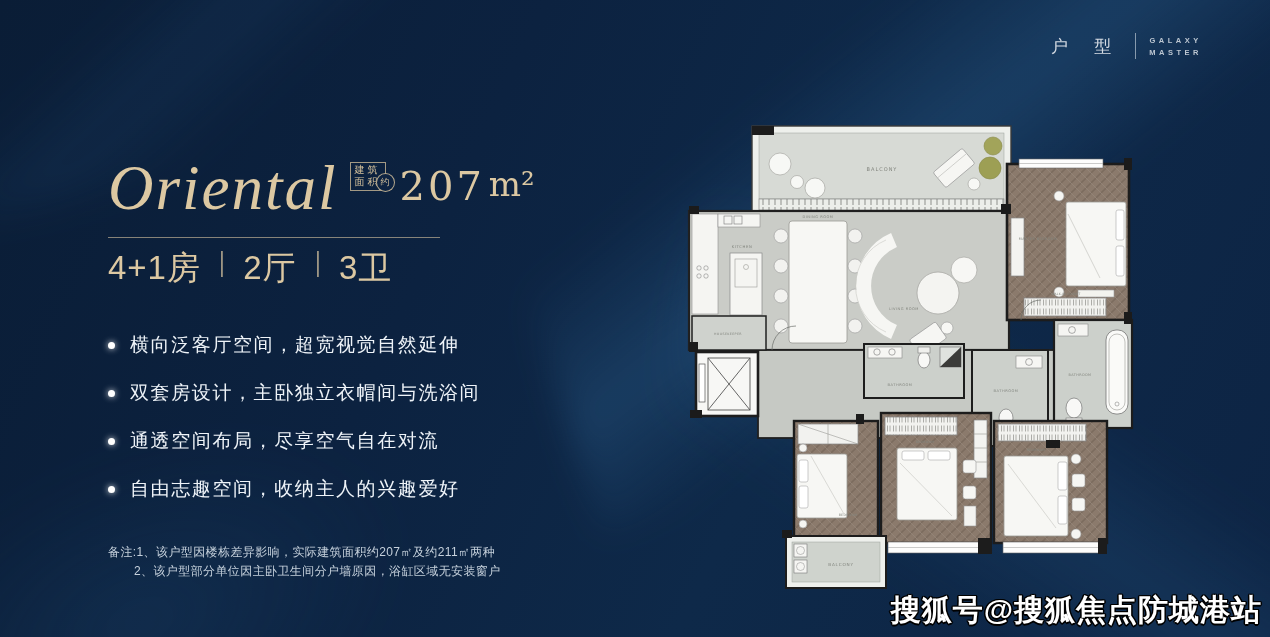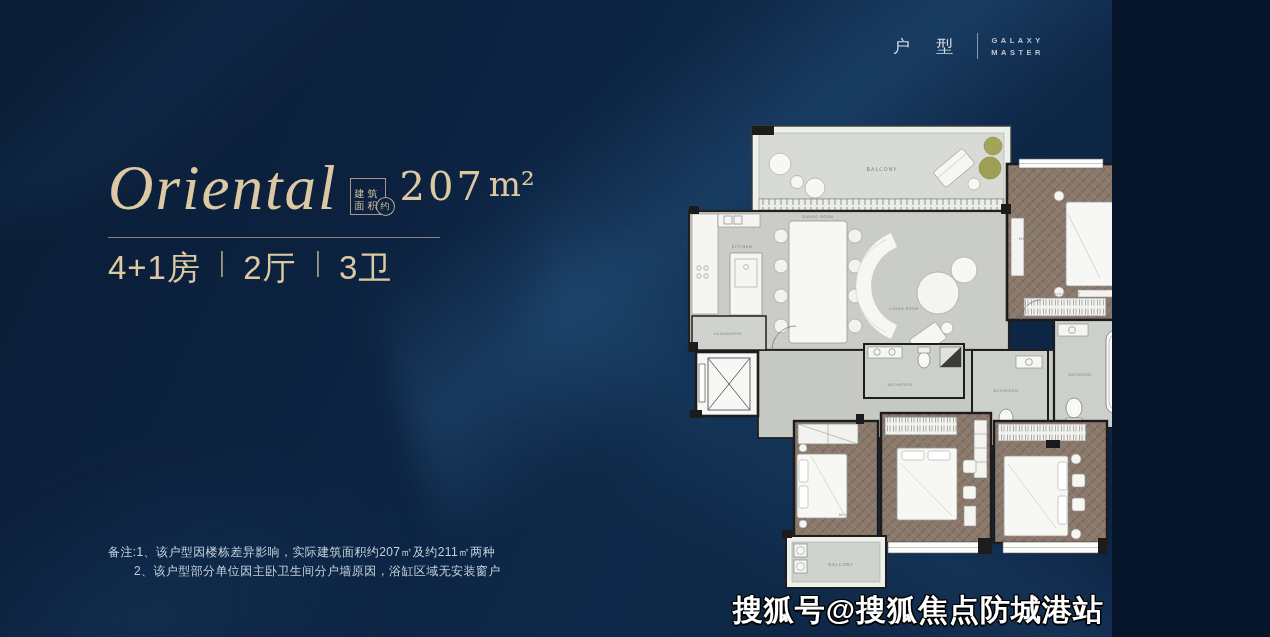--- a/index.html
+++ b/index.html
@@ -1,17 +1,17 @@
 <!DOCTYPE html>
 <html><head>
 <meta charset="utf-8">
 <style>
   html,body{margin:0;padding:0;background:#06152a;}
   .stage{
-    position:relative;width:1112px;height:637px;overflow:hidden;
+    position:relative;width:1270px;height:637px;overflow:hidden;
     font-family:"Liberation Sans","DejaVu Sans",sans-serif;
     background:linear-gradient(115deg,#0a1d36 0%,#0c2240 35%,#0e2949 62%,#0d2444 100%);
   }
   
   .wave{position:absolute;pointer-events:none;}
   .wave1{right:-180px;top:-120px;width:950px;height:520px;
     background:linear-gradient(160deg,rgba(45,100,150,0) 30%,rgba(52,110,160,.30) 48%,rgba(25,60,100,0) 64%);
     transform:rotate(-18deg);filter:blur(16px);}
   .wave2{right:-140px;bottom:-80px;width:760px;height:420px;
     background:linear-gradient(20deg,rgba(40,95,140,0) 30%,rgba(44,98,145,.22) 50%,rgba(25,60,100,0) 68%);
@@ -28,22 +28,22 @@
   .brand .cat{font-family:"Liberation Serif","DejaVu Serif",serif;font-size:17px;
     letter-spacing:11px;color:#d5dbe3;}
   .brand .vbar{width:1px;height:26px;background:rgba(230,236,243,.55);}
   .brand .stack{display:flex;flex-direction:column;gap:3px;align-items:center;}
   .brand .stack span{font-size:7.5px;font-weight:700;letter-spacing:3.5px;color:#bcc6d1;}
 
   
   .title-row{position:absolute;left:108px;top:150px;display:flex;align-items:flex-start;}
   .oriental{font-family:Liberation Serif, serif;font-style:italic;
     font-size:63px;line-height:76px;color:#dcc8a2;letter-spacing:2px;}
-  .area-badge{position:relative;margin:28px 0 0 12px;border:1px solid rgba(214,194,156,.75);
-    padding:9px 4px 2px 4px;}
+  .area-badge{position:relative;margin:12px 0 0 12px;border:1px solid rgba(214,194,156,.75);
+    padding:1px 4px 2px 4px;}
   .area-badge .ln{display:block;font-size:10px;line-height:12px;letter-spacing:3px;color:#d6c29c;}
   .yue{position:absolute;right:-10px;bottom:-2px;width:17px;height:17px;border-radius:50%;
     border:1px solid rgba(214,194,156,.85);background:#0d2342;color:#d6c29c;font-size:9px;
     display:flex;align-items:center;justify-content:center;}
   .area-num{font-family:"DejaVu Serif","Liberation Serif",serif;font-size:40px;line-height:72px;
     color:#dcc8a2;margin-left:14px;letter-spacing:3px;text-align:center;}
   .area-unit{font-family:"DejaVu Serif","Liberation Serif",serif;font-size:34px;color:#dcc8a2;
     margin:14px 0 16px 4px;}
   .hr{position:absolute;left:108px;top:237px;width:332px;height:1px;background:rgba(219,199,161,.6);}
   .spec-row{position:absolute;left:108px;top:246px;display:flex;align-items:flex-start;
@@ -105,20 +105,38 @@
   <div class="hr"></div>
 
   <div class="spec-row">
     <span>4+1房</span>
     <span class="sep">|</span>
     <span>2厅</span>
     <span class="sep">|</span>
     <span>3卫</span>
   </div>
 
+  <div class="features">
+    <div class="feature">
+      <span class="dot"></span>
+      <span class="txt">横向泛客厅空间，超宽视觉自然延伸</span>
+    </div>
+    <div class="feature">
+      <span class="dot"></span>
+      <span class="txt">双套房设计，主卧独立衣帽间与洗浴间</span>
+    </div>
+    <div class="feature">
+      <span class="dot"></span>
+      <span class="txt">通透空间布局，尽享空气自在对流</span>
+    </div>
+    <div class="feature">
+      <span class="dot"></span>
+      <span class="txt">自由志趣空间，收纳主人的兴趣爱好</span>
+    </div>
+  </div>
 
   <div class="notes">
     <div class="l1">备注:1、该户型因楼栋差异影响，实际建筑面积约207㎡及约211㎡两种</div>
     <div class="l2">2、该户型部分单位因主卧卫生间分户墙原因，浴缸区域无安装窗户</div>
   </div>
 
   <div class="plan">
     <svg viewBox="0 0 462 474" xmlns="http://www.w3.org/2000/svg">
       <defs>
         <pattern id="herr" width="10" height="10" patternUnits="userSpaceOnUse">

